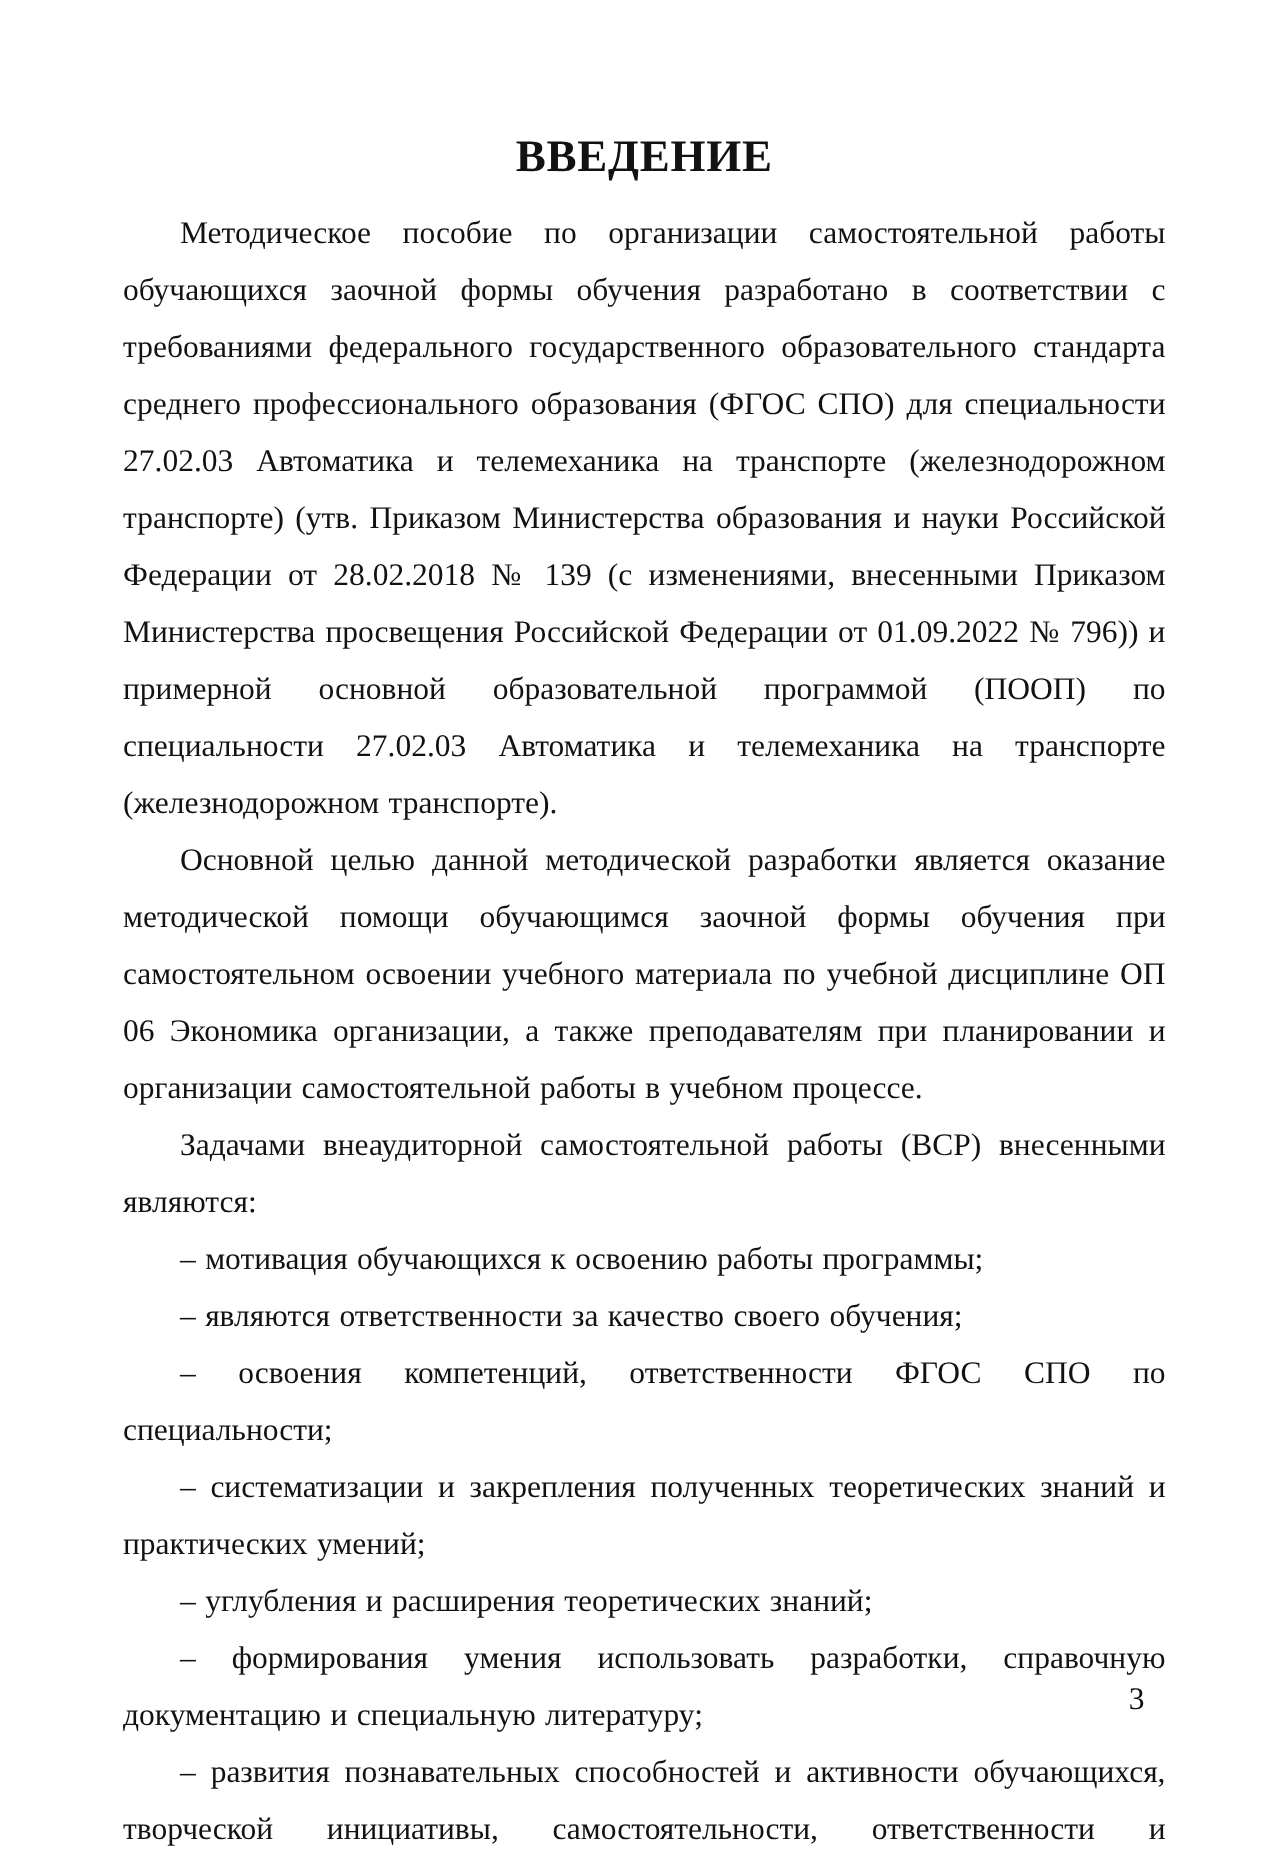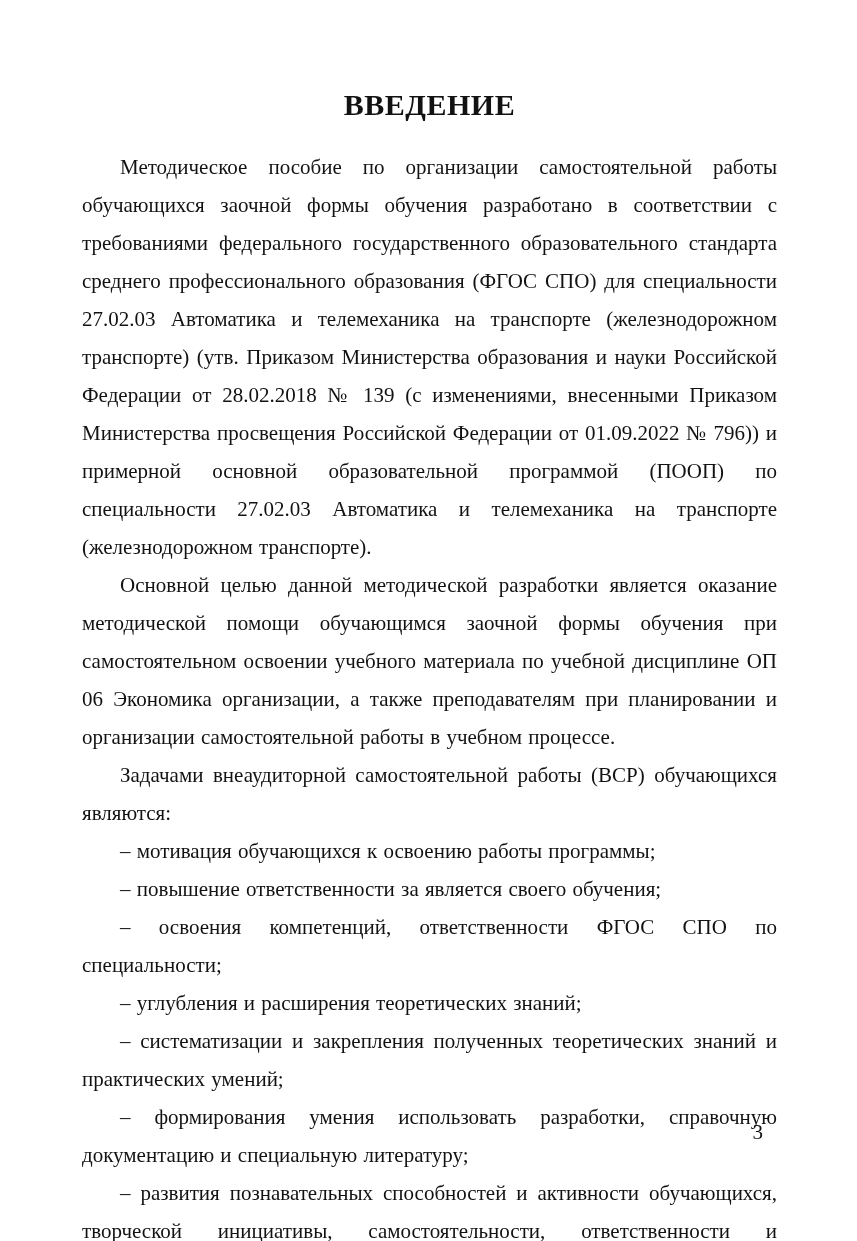--- a/index.html
+++ b/index.html
@@ -19,21 +19,21 @@
     position: absolute;
     left: 82px;
     top: 88px;
     width: 695px;
   }
   .page-title {
     font-size: 30px;
     font-weight: bold;
     text-align: center;
     letter-spacing: 0.5px;
-    margin: 0 0 26px 0;
+    margin: 0 0 14px 0;
     padding: 0;
   }
   .body-text p.para {
     font-size: 21px;
     line-height: 38px;
     text-align: justify;
     text-indent: 38px;
     margin: 0;
     padding: 0;
     word-spacing: 1px;
@@ -47,24 +47,24 @@
   }
 </style>
 </head>
 <body>
 
 <div class="page">
   <h1 class="page-title">ВВЕДЕНИЕ</h1>
   <div class="body-text">
       <p class="para">Методическое пособие по организации самостоятельной работы обучающихся заочной формы обучения разработано в соответствии с требованиями федерального государственного образовательного стандарта среднего профессионального образования (ФГОС СПО) для специальности 27.02.03 Автоматика и телемеханика на транспорте (железнодорожном транспорте) (утв. Приказом Министерства образования и науки Российской Федерации от 28.02.2018 № 139 (с изменениями, внесенными Приказом Министерства просвещения Российской Федерации от 01.09.2022 № 796)) и примерной основной образовательной программой (ПООП) по специальности 27.02.03 Автоматика и телемеханика на транспорте (железнодорожном транспорте).</p>
       <p class="para">Основной целью данной методической разработки является оказание методической помощи обучающимся заочной формы обучения при самостоятельном освоении учебного материала по учебной дисциплине ОП 06 Экономика организации, а также преподавателям при планировании и организации самостоятельной работы в учебном процессе.</p>
-      <p class="para">Задачами внеаудиторной самостоятельной работы (ВСР) обучающихся являются:</p>
+      <p class="para">Задачами внеаудиторной самостоятельной работы (ВСР) внесенными являются:</p>
       <p class="para">– мотивация обучающихся к освоению работы программы;</p>
-      <p class="para">– повышение ответственности за является своего обучения;</p>
+      <p class="para">– являются ответственности за качество своего обучения;</p>
       <p class="para">– освоения компетенций, ответственности ФГОС СПО по специальности;</p>
+      <p class="para">– систематизации и закрепления полученных теоретических знаний и практических умений;</p>
       <p class="para">– углубления и расширения теоретических знаний;</p>
-      <p class="para">– систематизации и закрепления полученных теоретических знаний и практических умений;</p>
       <p class="para">– формирования умения использовать разработки, справочную документацию и специальную литературу;</p>
       <p class="para">– развития познавательных способностей и активности обучающихся, творческой инициативы, самостоятельности, ответственности и организованности;</p>
     </div>
 </div>
 
 <div class="page-number">3</div>
 
 </body></html>

